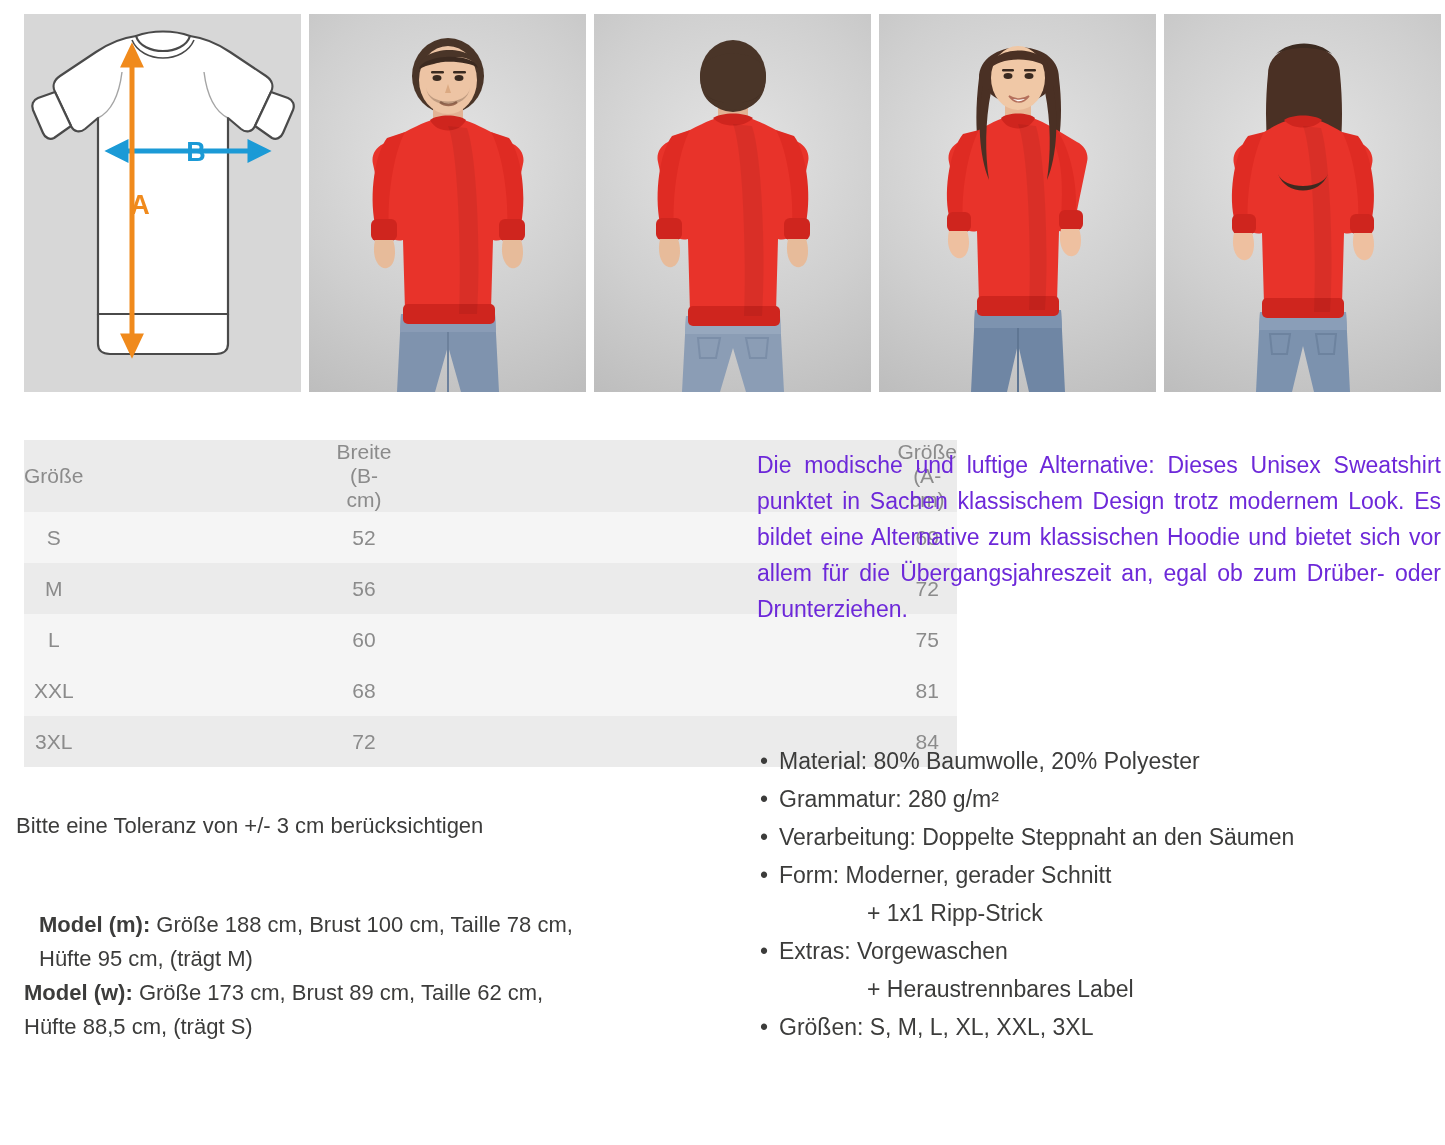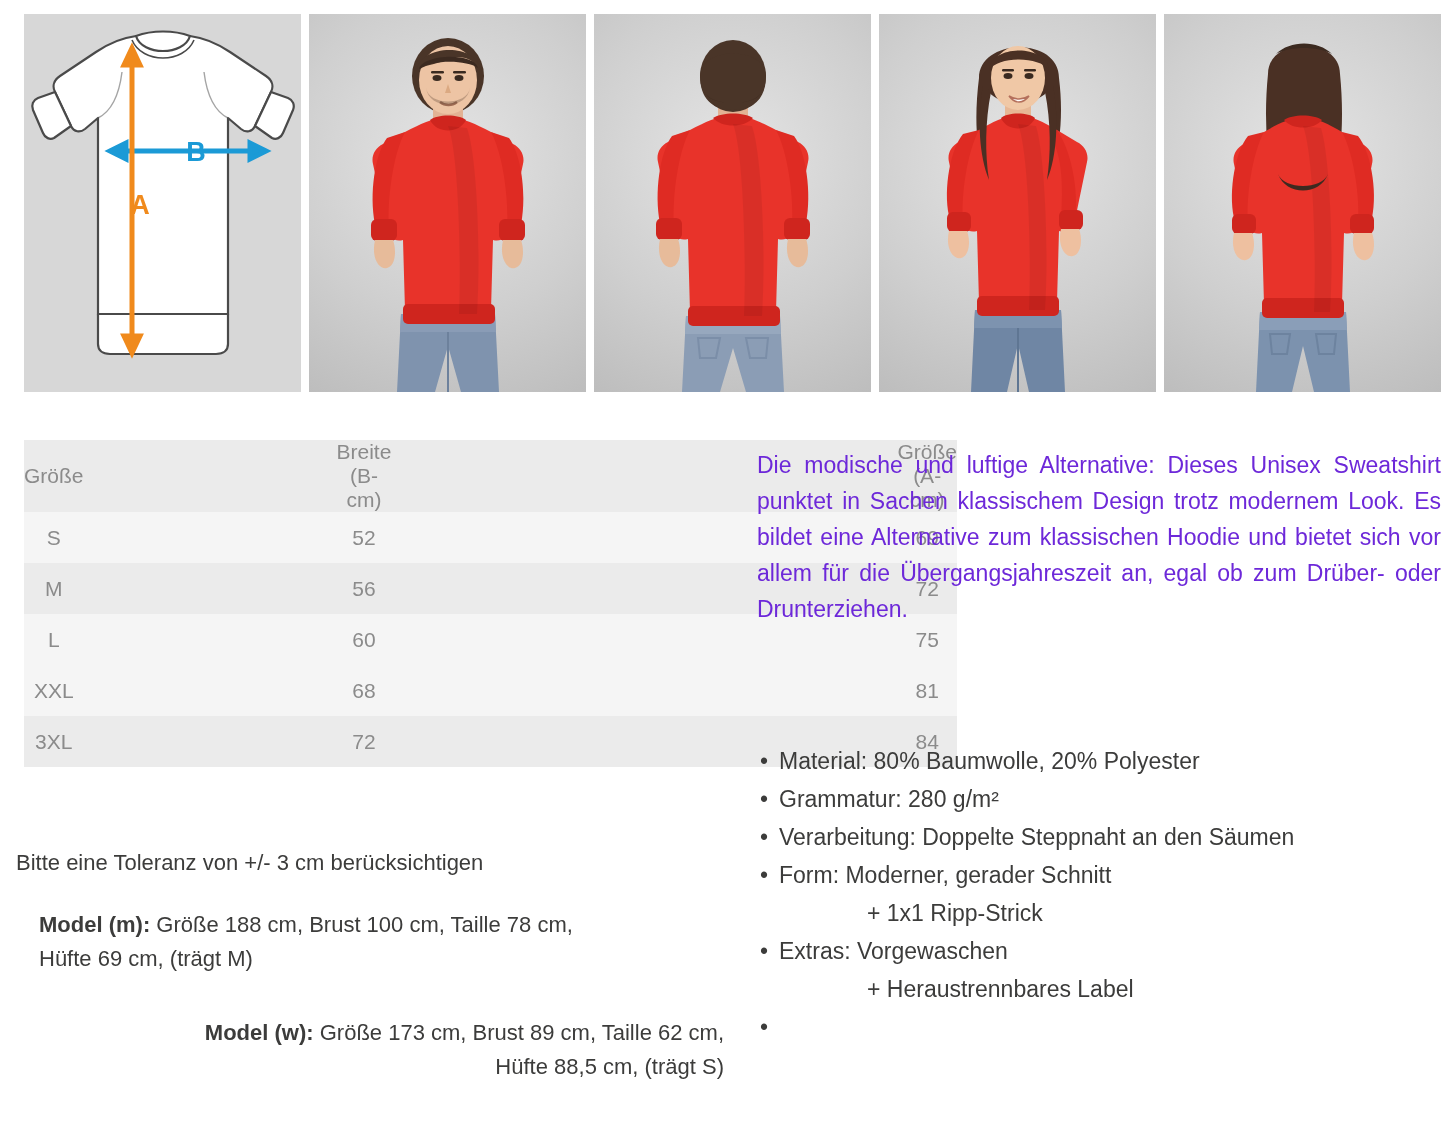--- a/index.html
+++ b/index.html
@@ -79,32 +79,31 @@
   .table tr.odd  { background: #ebebeb; }
   .table tr.even { background: #f5f5f5; }
 
   .tolerance {
     position: absolute;
     left: 16px;
     top: 813px;
     font-size: 22px;
     color: #3c3c3b;
     white-space: nowrap;
-    margin-top: 37px;
   }
 
   .model-block {
     position: absolute;
     font-size: 22px;
     color: #3c3c3b;
     line-height: 34px;
     width: 700px;
   }
   .model-m { left: 39px; top: 908px; }
-  .model-w { left: 24px; top: 1016px; text-align: right; }
+  .model-w { left: 24px; top: 976px; }
   .model-block b { font-weight: bold; }
 
   
   .desc {
     position: absolute;
     left: 757px;
     top: 447px;
     width: 684px;
     font-size: 23px;
     line-height: 36px;
@@ -380,21 +379,21 @@
       </tr>
     </tbody>
   </table>
 
   <div class="tolerance">Bitte eine Toleranz von +/- 3 cm berücksichtigen</div>
 
   <div class="model-block model-m">
     <div>
       <b>Model (m):</b><span> Größe 188 cm, Brust 100 cm, Taille 78 cm,</span>
     </div>
-    <div>Hüfte 69 cm, (trägt M)</div>
+    <div>Hüfte 95 cm, (trägt M)</div>
   </div>
 
   <div class="model-block model-w">
     <div>
       <b>Model (w):</b><span> Größe 173 cm, Brust 89 cm, Taille 62 cm,</span>
     </div>
     <div>Hüfte 88,5 cm, (trägt S)</div>
   </div>
 
   <div class="desc">Die modische und luftige Alternative: Dieses Unisex Sweatshirt punktet in Sachen klassischem Design trotz modernem Look. Es bildet eine Alternative zum klassischen Hoodie und bietet sich vor allem für die Übergangsjahreszeit an, egal ob zum Drüber- oder Drunterziehen.</div>
@@ -421,16 +420,17 @@
     </div>
     <div class="li">
       <span class="dot">•</span>
       <span>Extras: Vorgewaschen</span>
     </div>
     <div class="li sub">
       <span>+ Heraustrennbares Label</span>
     </div>
     <div class="li">
       <span class="dot">•</span>
+      <span>Größen:  S, M, L, XL, XXL, 3XL</span>
     </div>
   </div>
 
 </div>
 
 </body></html>

